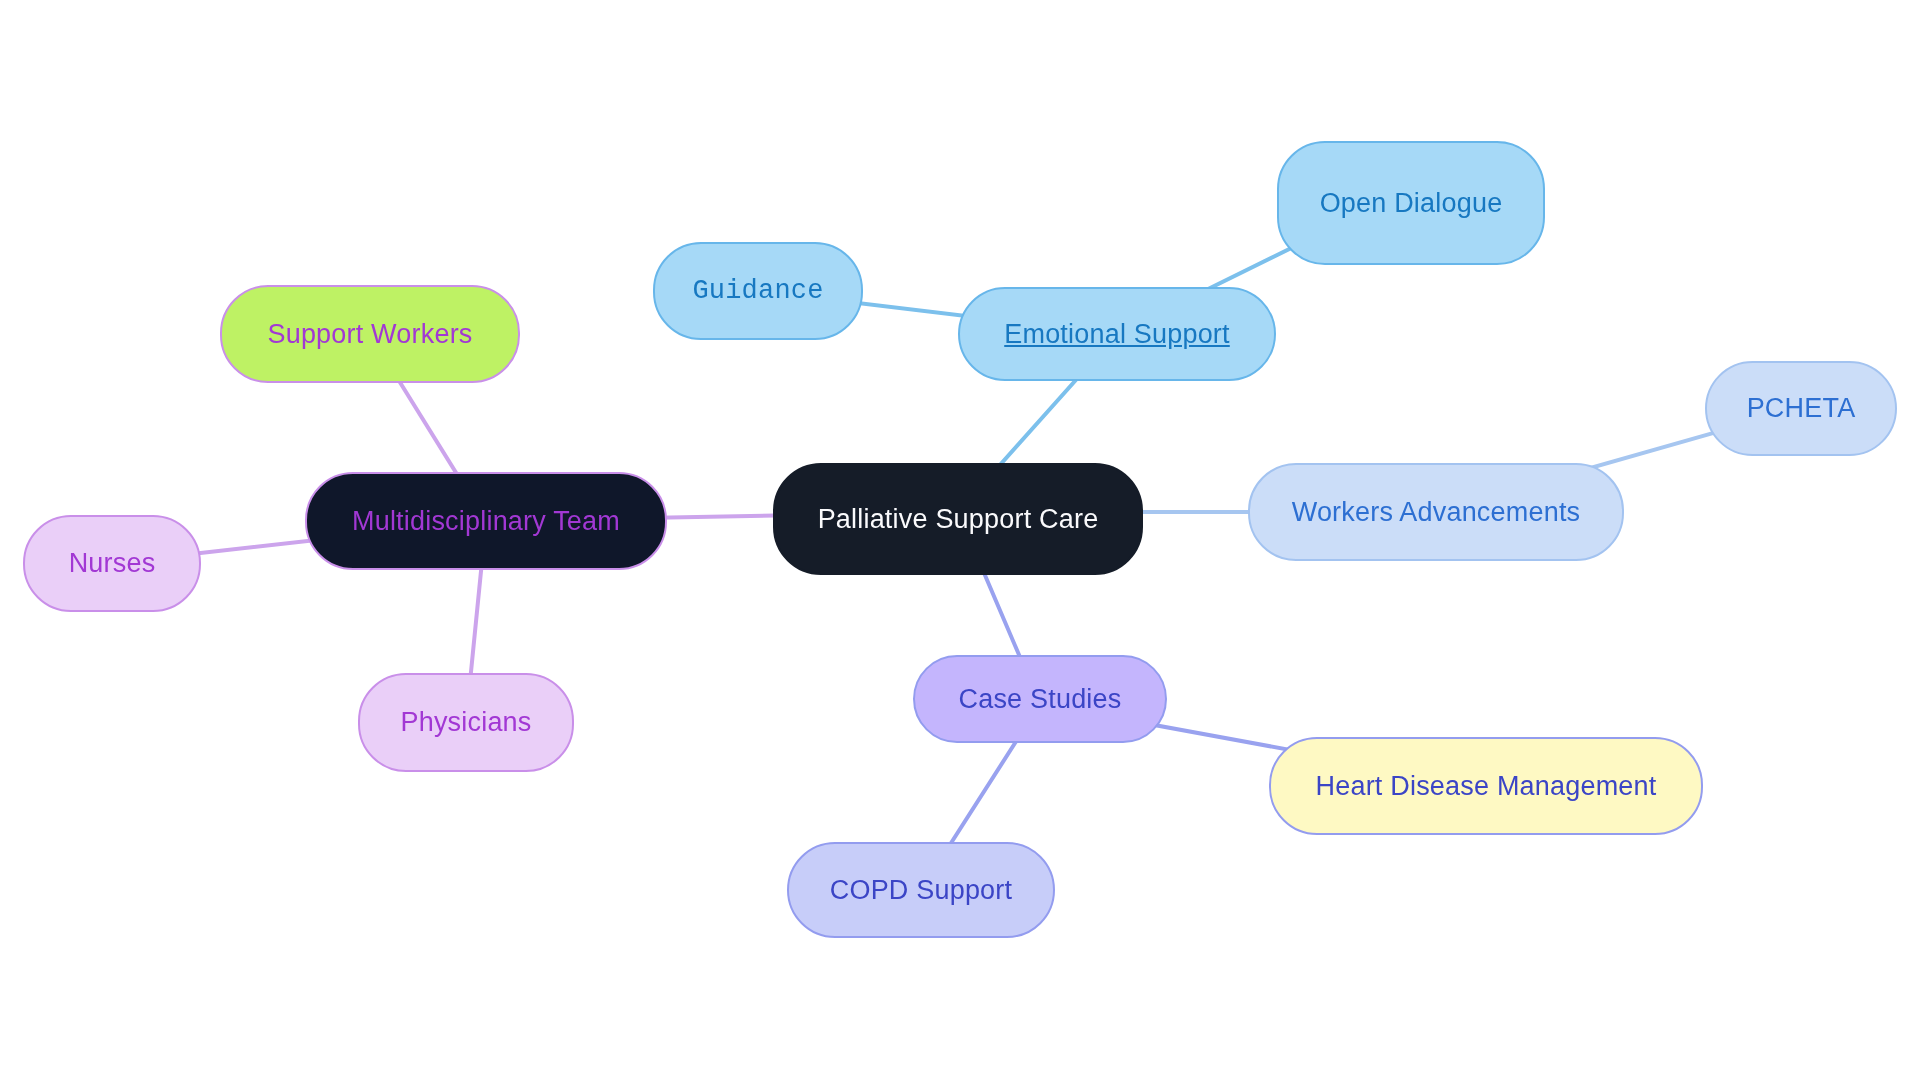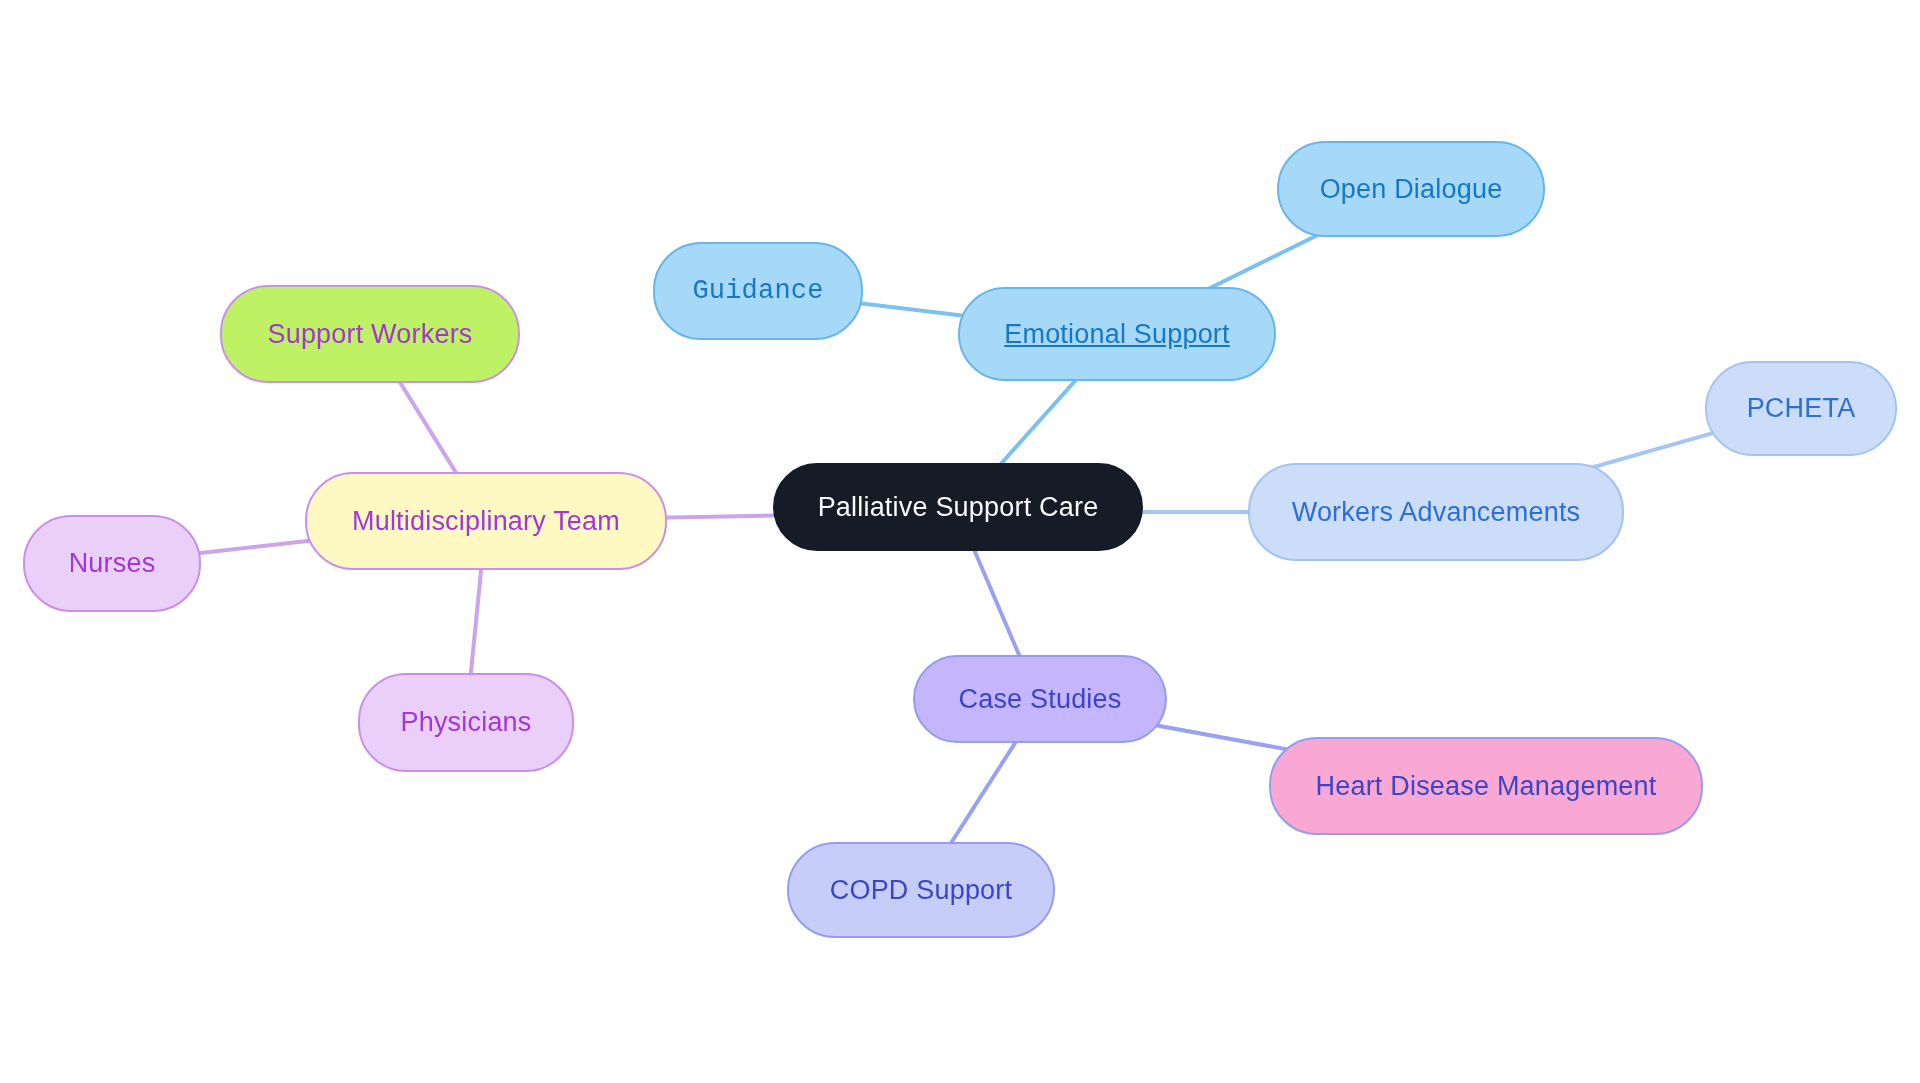--- a/index.html
+++ b/index.html
@@ -53,26 +53,26 @@
       <line x1="1117" y1="334" x2="758" y2="291" stroke="#7CC0EC" stroke-width="4" stroke-linecap="round"></line>
       <line x1="1117" y1="334" x2="1411" y2="189" stroke="#7CC0EC" stroke-width="4" stroke-linecap="round"></line>
       <line x1="1436" y1="512" x2="1801" y2="408" stroke="#A6C6F0" stroke-width="4" stroke-linecap="round"></line>
       <line x1="1040" y1="704" x2="1486" y2="786" stroke="#99A2EF" stroke-width="4" stroke-linecap="round"></line>
       <line x1="1040" y1="704" x2="921" y2="890" stroke="#99A2EF" stroke-width="4" stroke-linecap="round"></line>
       <line x1="486" y1="521" x2="370" y2="334" stroke="#CCA4EC" stroke-width="4" stroke-linecap="round"></line>
       <line x1="486" y1="521" x2="112" y2="563" stroke="#CCA4EC" stroke-width="4" stroke-linecap="round"></line>
       <line x1="486" y1="521" x2="466" y2="722" stroke="#CCA4EC" stroke-width="4" stroke-linecap="round"></line>
     </svg>
 
-  <div class="node root" style="left: 773px; top: 463px; width: 370px; height: 88px; background: rgb(21, 28, 40); border-color: rgb(21, 28, 40); color: rgb(250, 250, 252);">Palliative Support Care</div>
+  <div class="node root" style="left: 773px; top: 463px; width: 370px; height: 112px; background: rgb(21, 28, 40); border-color: rgb(21, 28, 40); color: rgb(250, 250, 252);">Palliative Support Care</div>
   <div class="node" style="left: 958px; top: 287px; width: 318px; height: 94px; background: rgb(166, 217, 247); border-color: rgb(103, 182, 234); color: rgb(23, 120, 193); text-decoration: underline;">Emotional Support</div>
   <div class="node" style="left: 653px; top: 242px; width: 210px; height: 98px; background: rgb(166, 217, 247); border-color: rgb(103, 182, 234); color: rgb(23, 120, 193); font-family: Liberation Mono, monospace;">Guidance</div>
-  <div class="node" style="left: 1277px; top: 141px; width: 268px; height: 96px; background: rgb(166, 217, 247); border-color: rgb(103, 182, 234); color: rgb(23, 120, 193); text-align: right;">Open Dialogue</div>
+  <div class="node" style="left: 1277px; top: 141px; width: 268px; height: 124px; background: rgb(166, 217, 247); border-color: rgb(103, 182, 234); color: rgb(23, 120, 193); text-align: right;">Open Dialogue</div>
   <div class="node" style="left: 1248px; top: 463px; width: 376px; height: 98px; background: rgb(203, 221, 248); border-color: rgb(163, 195, 240); color: rgb(45, 111, 210);">Workers Advancements</div>
   <div class="node" style="left: 1705px; top: 360.5px; width: 192px; height: 95px; background: rgb(203, 221, 248); border-color: rgb(163, 195, 240); color: rgb(45, 111, 210);">PCHETA</div>
   <div class="node" style="left: 913px; top: 655px; width: 254px; height: 88px; background: #c4b5fd; border-color: rgb(147, 156, 239); color: rgb(59, 69, 198);">Case Studies</div>
-  <div class="node" style="left: 1269px; top: 737px; width: 434px; height: 98px; background: #f9a8d4; border-color: rgb(147, 156, 239); color: rgb(59, 69, 198);">Heart Disease Management</div>
+  <div class="node" style="left: 1269px; top: 737px; width: 434px; height: 98px; background: #fef9c3; border-color: rgb(147, 156, 239); color: rgb(59, 69, 198);">Heart Disease Management</div>
   <div class="node" style="left: 787px; top: 842px; width: 268px; height: 96px; background: rgb(199, 205, 249); border-color: rgb(147, 156, 239); color: rgb(59, 69, 198);">COPD Support</div>
-  <div class="node" style="left: 305px; top: 472px; width: 362px; height: 98px; background: #fef9c3; border-color: rgb(201, 143, 233); color: rgb(162, 56, 212);">Multidisciplinary Team</div>
+  <div class="node" style="left: 305px; top: 472px; width: 362px; height: 98px; background: #0f172a; border-color: rgb(201, 143, 233); color: rgb(162, 56, 212);">Multidisciplinary Team</div>
   <div class="node" style="left: 220px; top: 285px; width: 300px; height: 98px; background: #bef264; border-color: rgb(201, 143, 233); color: rgb(162, 56, 212);">Support Workers</div>
   <div class="node" style="left: 23px; top: 514.5px; width: 178px; height: 97px; background: rgb(234, 207, 248); border-color: rgb(201, 143, 233); color: rgb(162, 56, 212);">Nurses</div>
   <div class="node" style="left: 358px; top: 672.5px; width: 216px; height: 99px; background: rgb(234, 207, 248); border-color: rgb(201, 143, 233); color: rgb(162, 56, 212);">Physicians</div>
 </div>
 
 </body></html>

